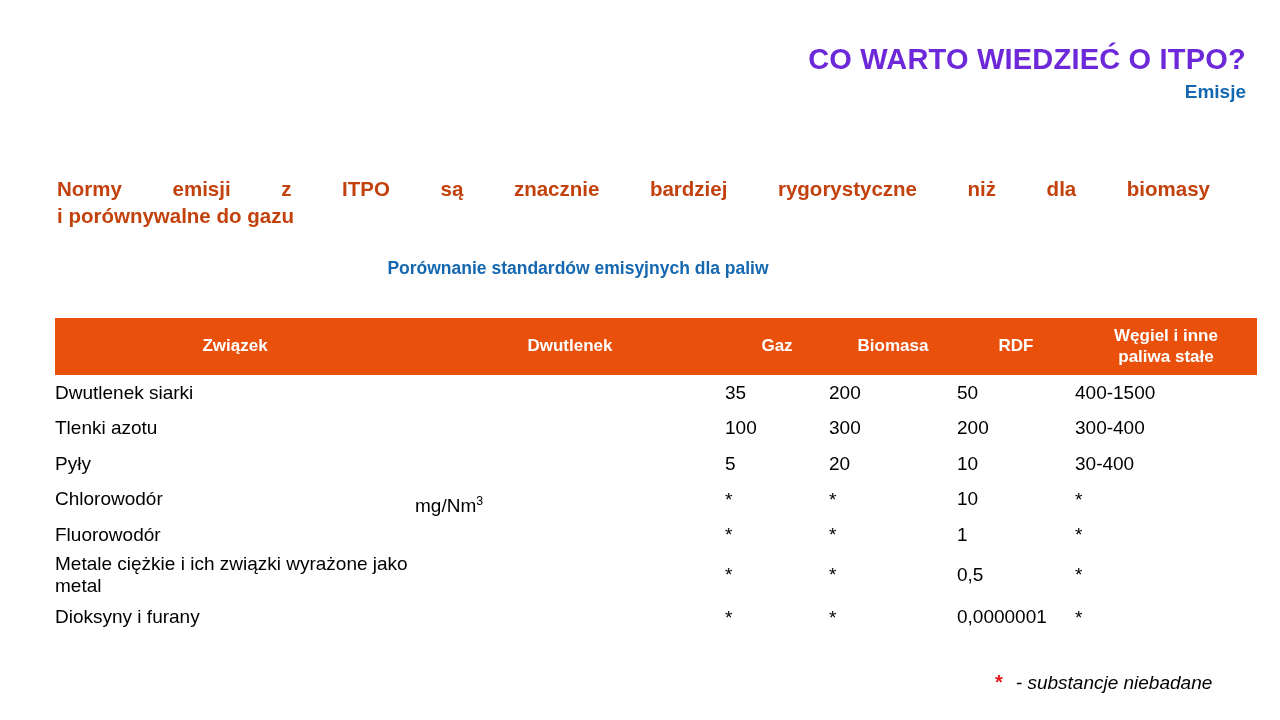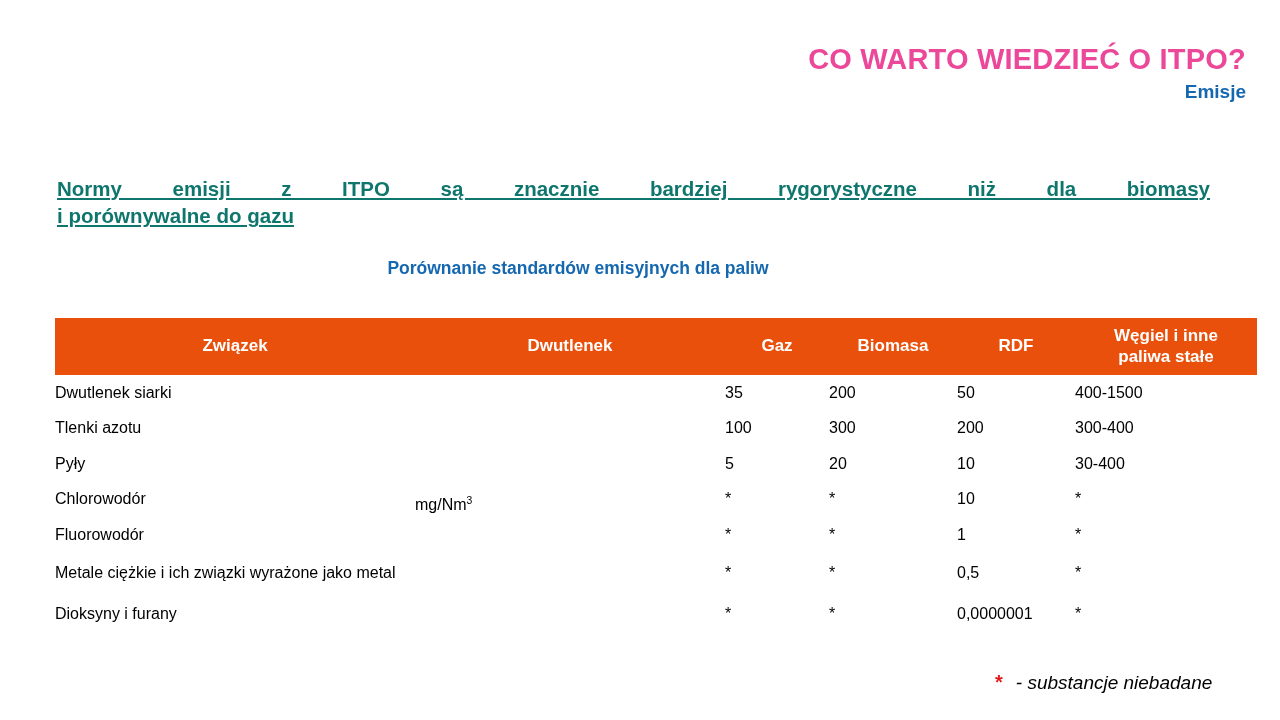--- a/index.html
+++ b/index.html
@@ -19,21 +19,21 @@
   
   #header-block {
     position: absolute;
     right: 34px;
     top: 44px;
     text-align: right;
   }
   #slide-title {
     font-size: 29px;
     font-weight: bold;
-    color: #ec4899;
+    color: #6d28d9;
     letter-spacing: 0.2px;
     line-height: 1.1;
     white-space: nowrap;
   }
   #slide-subtitle {
     font-size: 19px;
     font-weight: bold;
     color: #1568B0;
     margin-top: 6px;
     line-height: 1.1;
@@ -43,22 +43,21 @@
   
   #lead-paragraph {
     position: absolute;
     left: 57px;
     top: 175px;
     width: 1153px;
     font-size: 20.5px;
     font-weight: bold;
     line-height: 1.34;
     text-align: justify;
-    color: #0f766e;
-    text-decoration: underline;
+    color: #c2410c;
   }
   #lead-paragraph .line1 {
     display: block;
     text-align: justify;
     text-align-last: justify;
   }
   #lead-paragraph .line2 {
     display: block;
   }
 
@@ -88,21 +87,21 @@
     color: #ffffff;
     font-size: 17px;
     font-weight: bold;
     height: 57px;
     vertical-align: middle;
     text-align: center;
     padding: 0;
     line-height: 1.18;
   }
   #emissions-table tbody td {
-    font-size: 16px;
+    font-size: 19px;
     font-weight: normal;
     color: #000000;
     padding: 0;
     vertical-align: middle;
     background: #ffffff;
   }
   .col-compound   { width: 360px; }
   .col-unit       { width: 310px; }
   .col-gaz        { width: 104px; }
   .col-biomasa    { width: 128px; }

